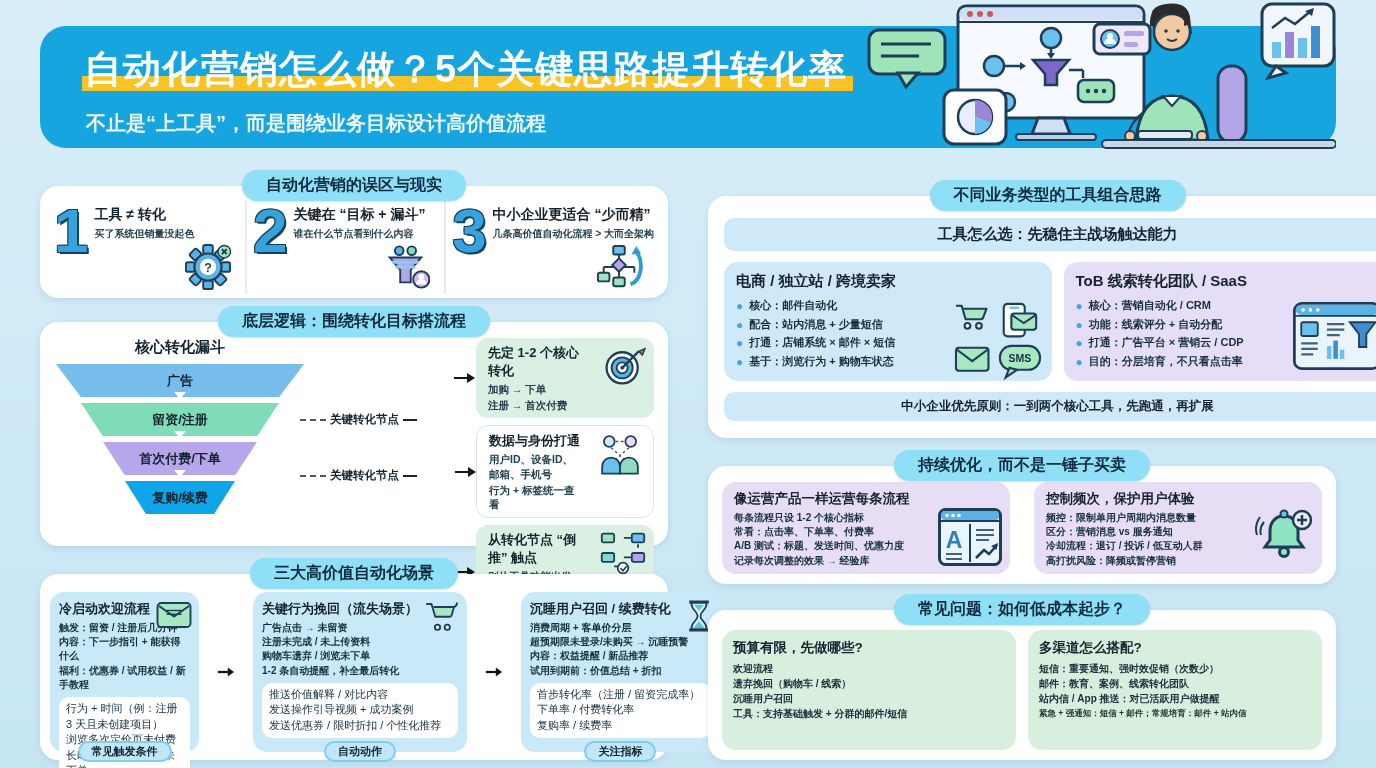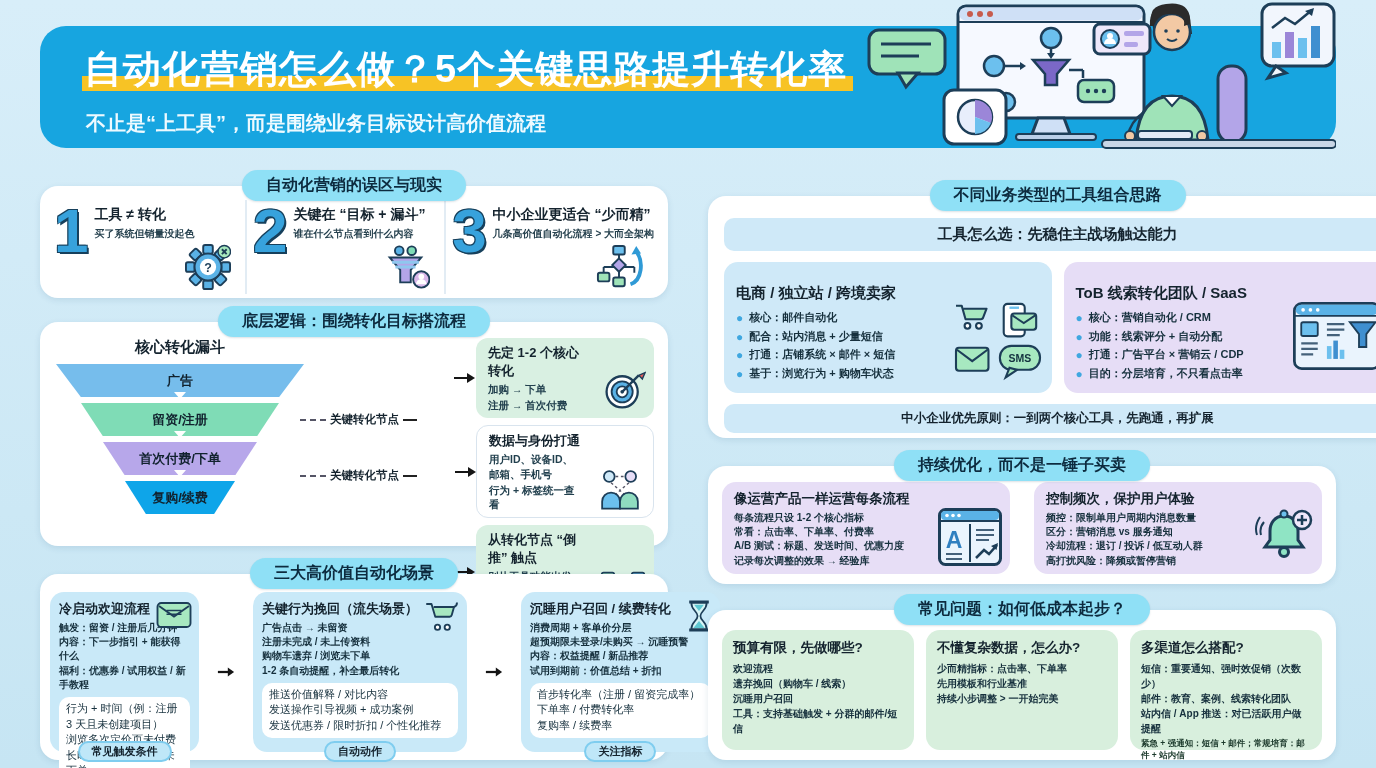--- a/index.html
+++ b/index.html
@@ -47,21 +47,21 @@
   .fl2{width:198px;background:#7fdcb6;clip-path:polygon(0 0,100% 0,89% 100%,11% 100%)}
   .fl3{width:154px;background:#b7a7ea;clip-path:polygon(0 0,100% 0,86% 100%,14% 100%)}
   .fl4{width:110px;background:#0ea5e9;clip-path:polygon(0 0,100% 0,81% 100%,19% 100%)}
   .mid-col{position:relative;width:138px}
   .nlabel{position:absolute;display:flex;align-items:center;gap:4px;font-weight:800;font-size:11.5px;white-space:nowrap}
   .nlabel .dash{display:inline-block;width:26px;border-top:2px dashed #556;height:0}
   .nlabel .solid{display:inline-block;width:14px;border-top:2px solid #222;height:0}
   .n1{top:74px;left:-10px}
   .n2{top:130px;left:-10px}
   .rboxes{flex:1;display:flex;flex-direction:column;gap:7px;padding-left:24px}
-  .rbox{position:relative;border-radius:12px;padding:6px 8px 6px 12px;display:flex;align-items:flex-end;gap:12px;flex:1}
+  .rbox{position:relative;border-radius:12px;padding:6px 8px 6px 12px;display:flex;align-items:flex-start;gap:12px;flex:1}
   .rbox.green{background:#d9f0e2}
   .rbox.white{background:#fff;border:1.5px solid #d9e4ee}
   .rbox .txt{flex:1}
   .rbox h4{margin:0;font-size:13px;font-weight:800}
   .rbox p{margin:2px 0 0;font-size:10.5px;line-height:1.35;font-weight:600;color:#22404e}
   .arr{position:absolute;left:-22px;top:50%;width:14px;height:2px;background:#151515;margin-top:-1px}
   .arr::after{content:"";position:absolute;right:-7px;top:-4px;border-left:8px solid #151515;
       border-top:5px solid transparent;border-bottom:5px solid transparent}
 
   
@@ -76,21 +76,21 @@
       border-radius:999px;font-size:11px;font-weight:800;padding:1px 12px;white-space:nowrap}
   .sarrow{align-self:center;flex:0 0 18px}
 
   
   .tools-in{padding:22px 16px 10px}
   .banner{background:#cfe9f8;border-radius:10px;text-align:center;font-weight:800;font-size:15px;padding:7px 0;margin-bottom:11px}
   .tcards{display:flex;gap:12px}
   .tcard{flex:1;border-radius:14px;padding:10px 12px;position:relative;box-sizing:border-box}
   .tcard.blue{background:#cfe9f8}
   .tcard.purple{background:#e6ddf6}
-  .tcard h3{font-size:15px;font-weight:800;margin:12px 0 6px}
+  .tcard h3{font-size:15px;font-weight:800;margin:0 0 6px}
   .bullet{display:flex;gap:6px;font-size:11px;font-weight:700;line-height:1.55;color:#16303d;padding-right:92px}
   .dot{color:#3fa7e0;font-size:12px}
   .tc-icon{position:absolute;right:10px;top:40px}
   .note{background:#cfe9f8;border-radius:10px;text-align:center;font-weight:800;font-size:12.5px;padding:6px 0;margin-top:11px}
 
   
   .opt-row{display:flex;gap:24px;height:100%;padding:16px 14px 10px;box-sizing:border-box}
   .ocard{position:relative;flex:1;background:#e7def6;border-radius:14px;padding:8px 12px;box-sizing:border-box}
   .ocard h3{font-size:13.5px;font-weight:800;margin:0 0 3px}
   .ocard .ln{font-size:10px;padding-right:76px}
@@ -533,26 +533,20 @@
     <div class="pill">常见问题：如何低成本起步？</div>
     <div class="faq-row">
       <div class="fcard">
         <h3>预算有限，先做哪些?</h3>
         <div class="ln">欢迎流程</div>
         <div class="ln">遗弃挽回（购物车 / 线索）</div>
         <div class="ln">沉睡用户召回</div>
         <div class="ln">工具：支持基础触发 + 分群的邮件/短信</div>
       </div>
       <div class="fcard">
-        <h3>不懂复杂数据，怎么办?</h3>
-        <div class="ln">少而精指标：点击率、下单率</div>
-        <div class="ln">先用模板和行业基准</div>
-        <div class="ln">持续小步调整 &gt; 一开始完美</div>
-      </div>
-      <div class="fcard">
         <h3>多渠道怎么搭配?</h3>
         <div class="ln">短信：重要通知、强时效促销（次数少）</div>
         <div class="ln">邮件：教育、案例、线索转化团队</div>
         <div class="ln">站内信 / App 推送：对已活跃用户做提醒</div>
         <div class="fnote">紧急 + 强通知：短信 + 邮件；常规培育：邮件 + 站内信</div>
       </div>
     </div>
   </div>
 
 </div>

